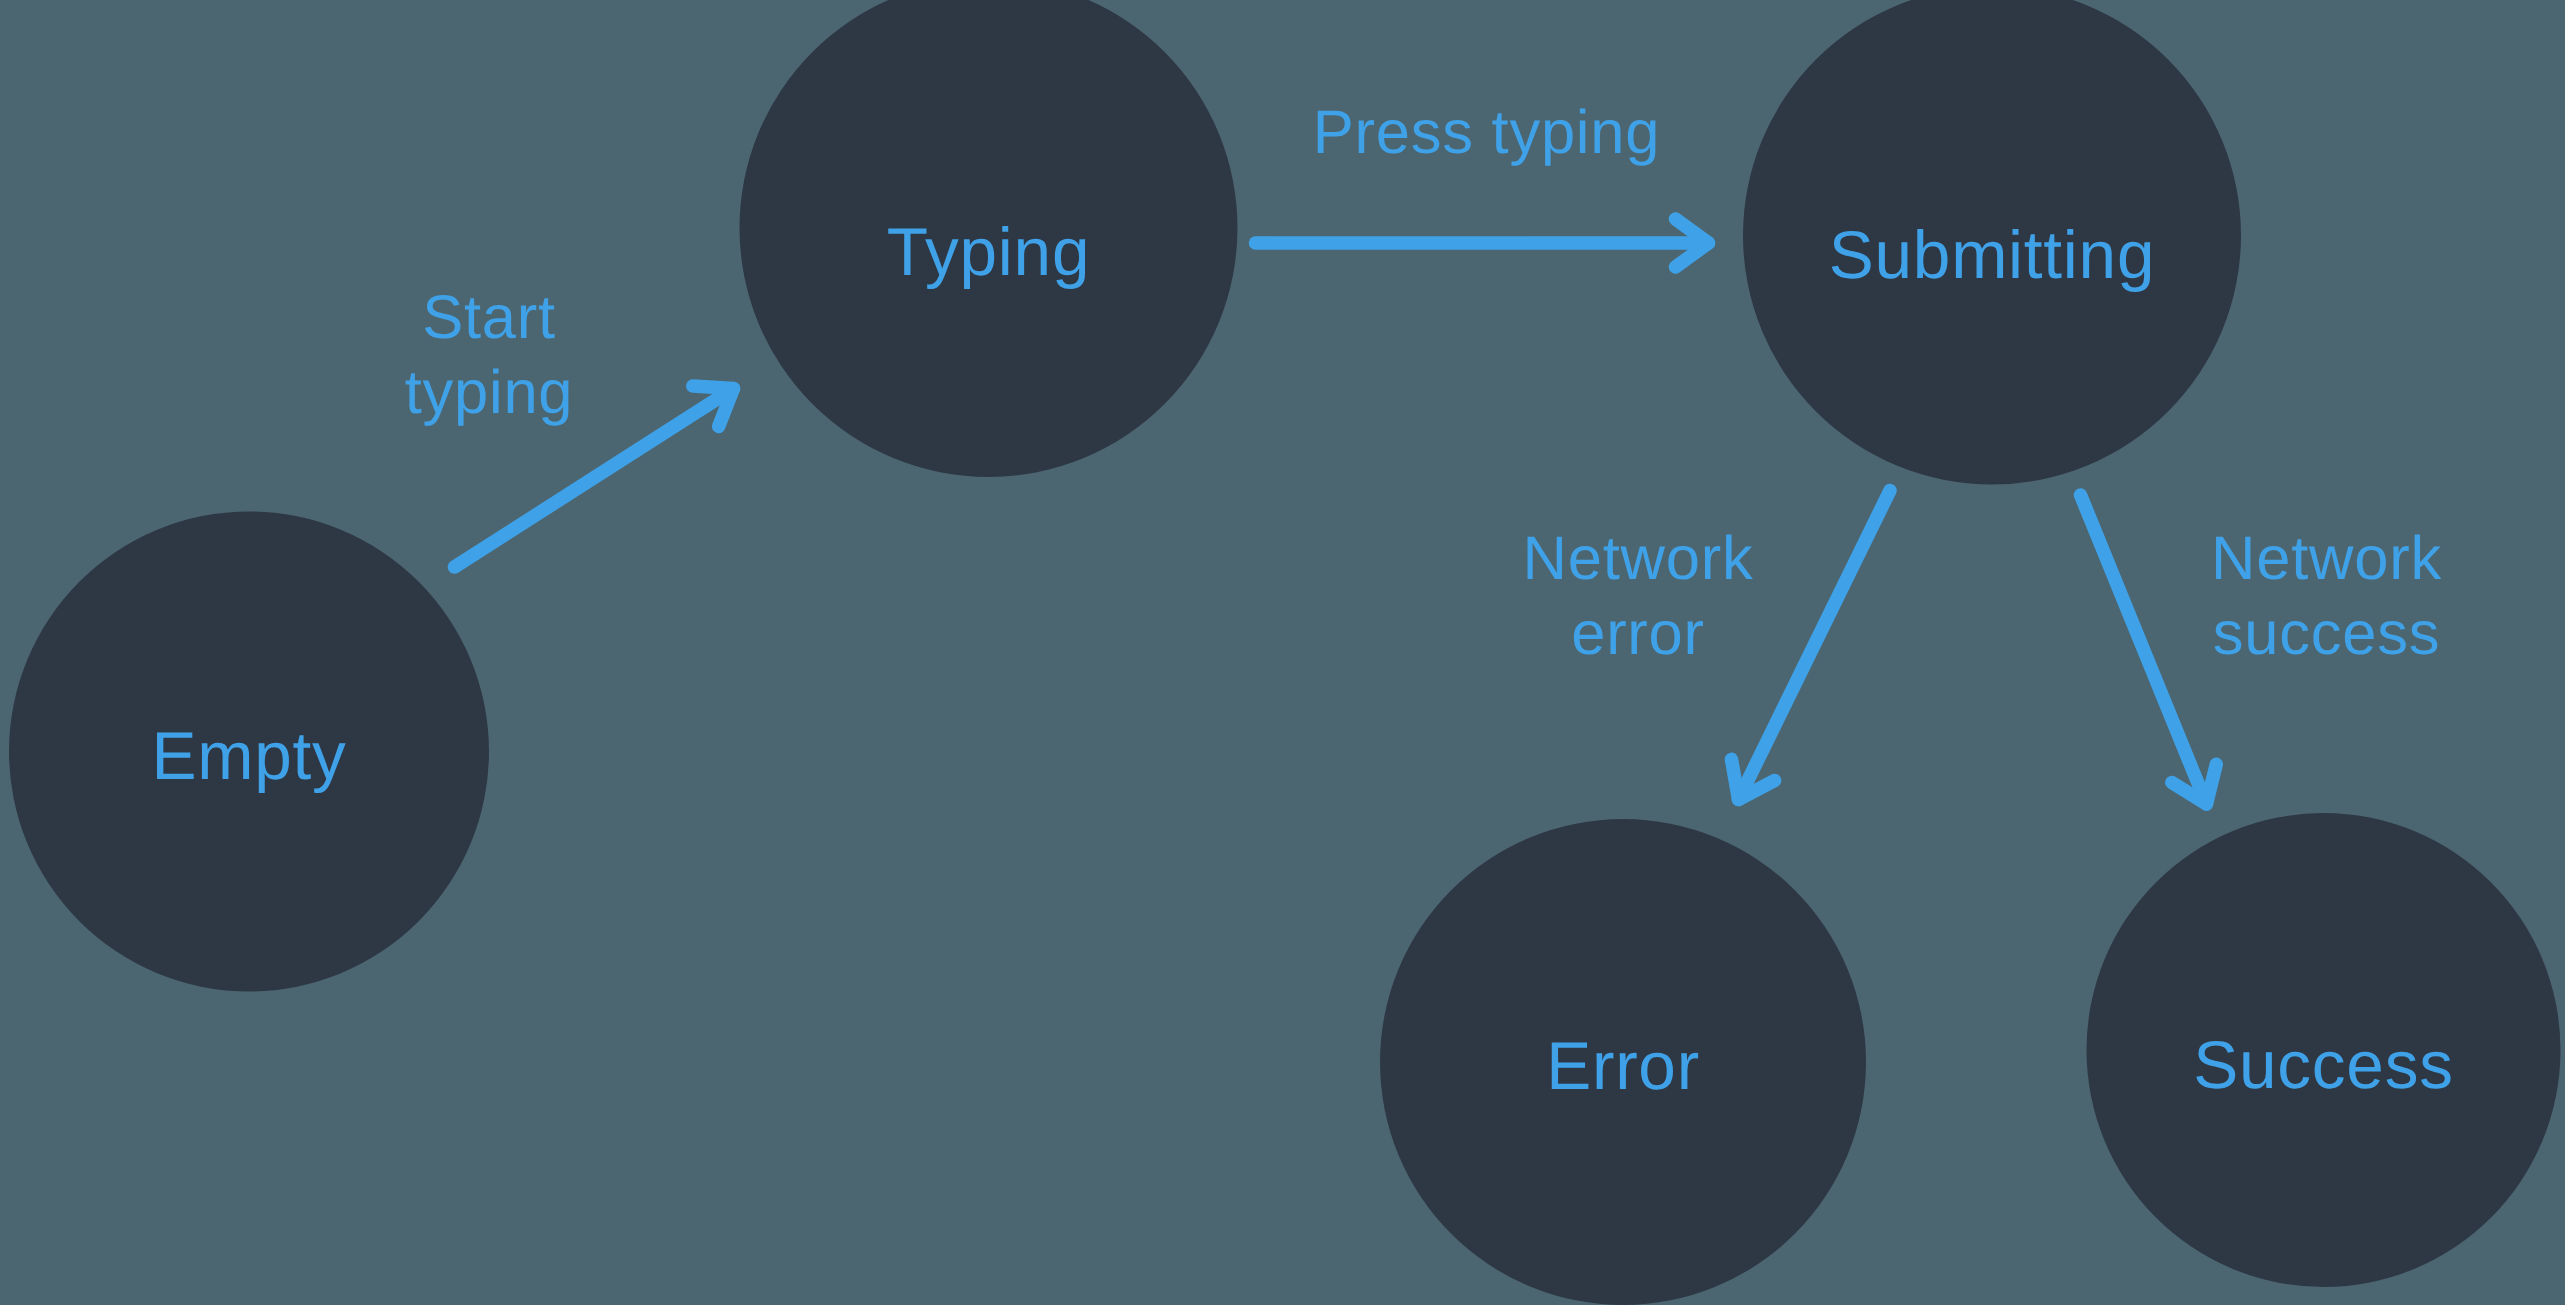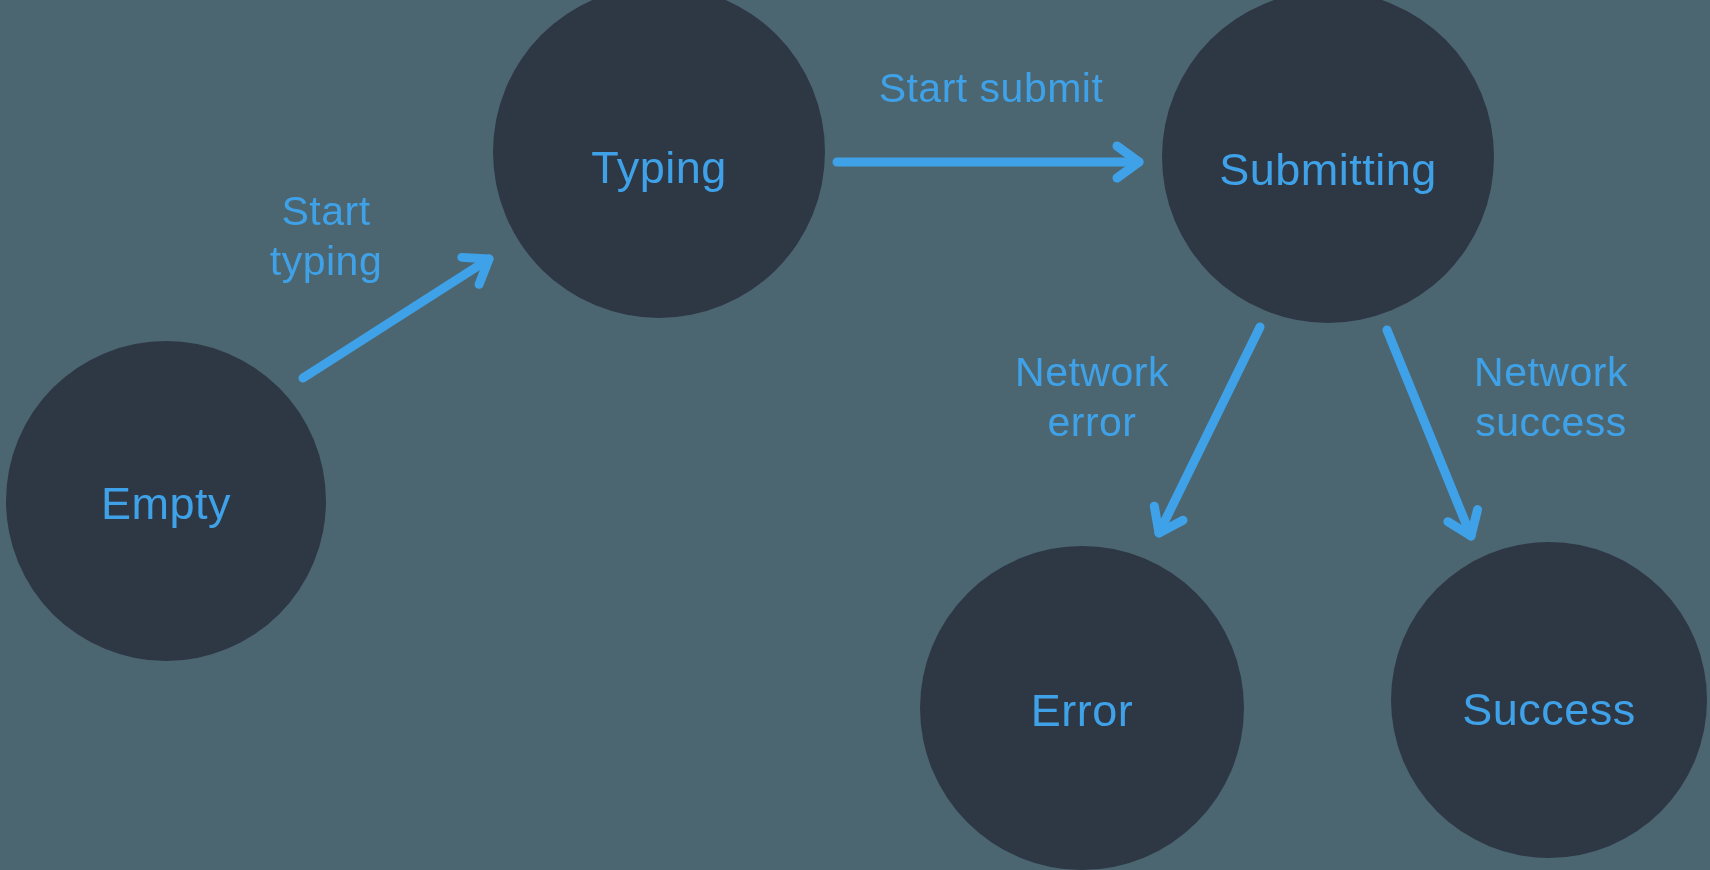--- a/index.html
+++ b/index.html
@@ -105,21 +105,21 @@
     <span class="node-label">Error</span>
   </div>
 
   <div class="node node-success">
     <span class="node-label">Success</span>
   </div>
 
   <div class="edge-label edge-label-start-typing">Start
 typing</div>
 
-  <div class="edge-label edge-label-press-submit">Start submit</div>
+  <div class="edge-label edge-label-press-submit">Press typing</div>
 
   <div class="edge-label edge-label-network-error">Network
 error</div>
 
   <div class="edge-label edge-label-network-success">Network
 success</div>
 
 </div>
 
 </body></html>

